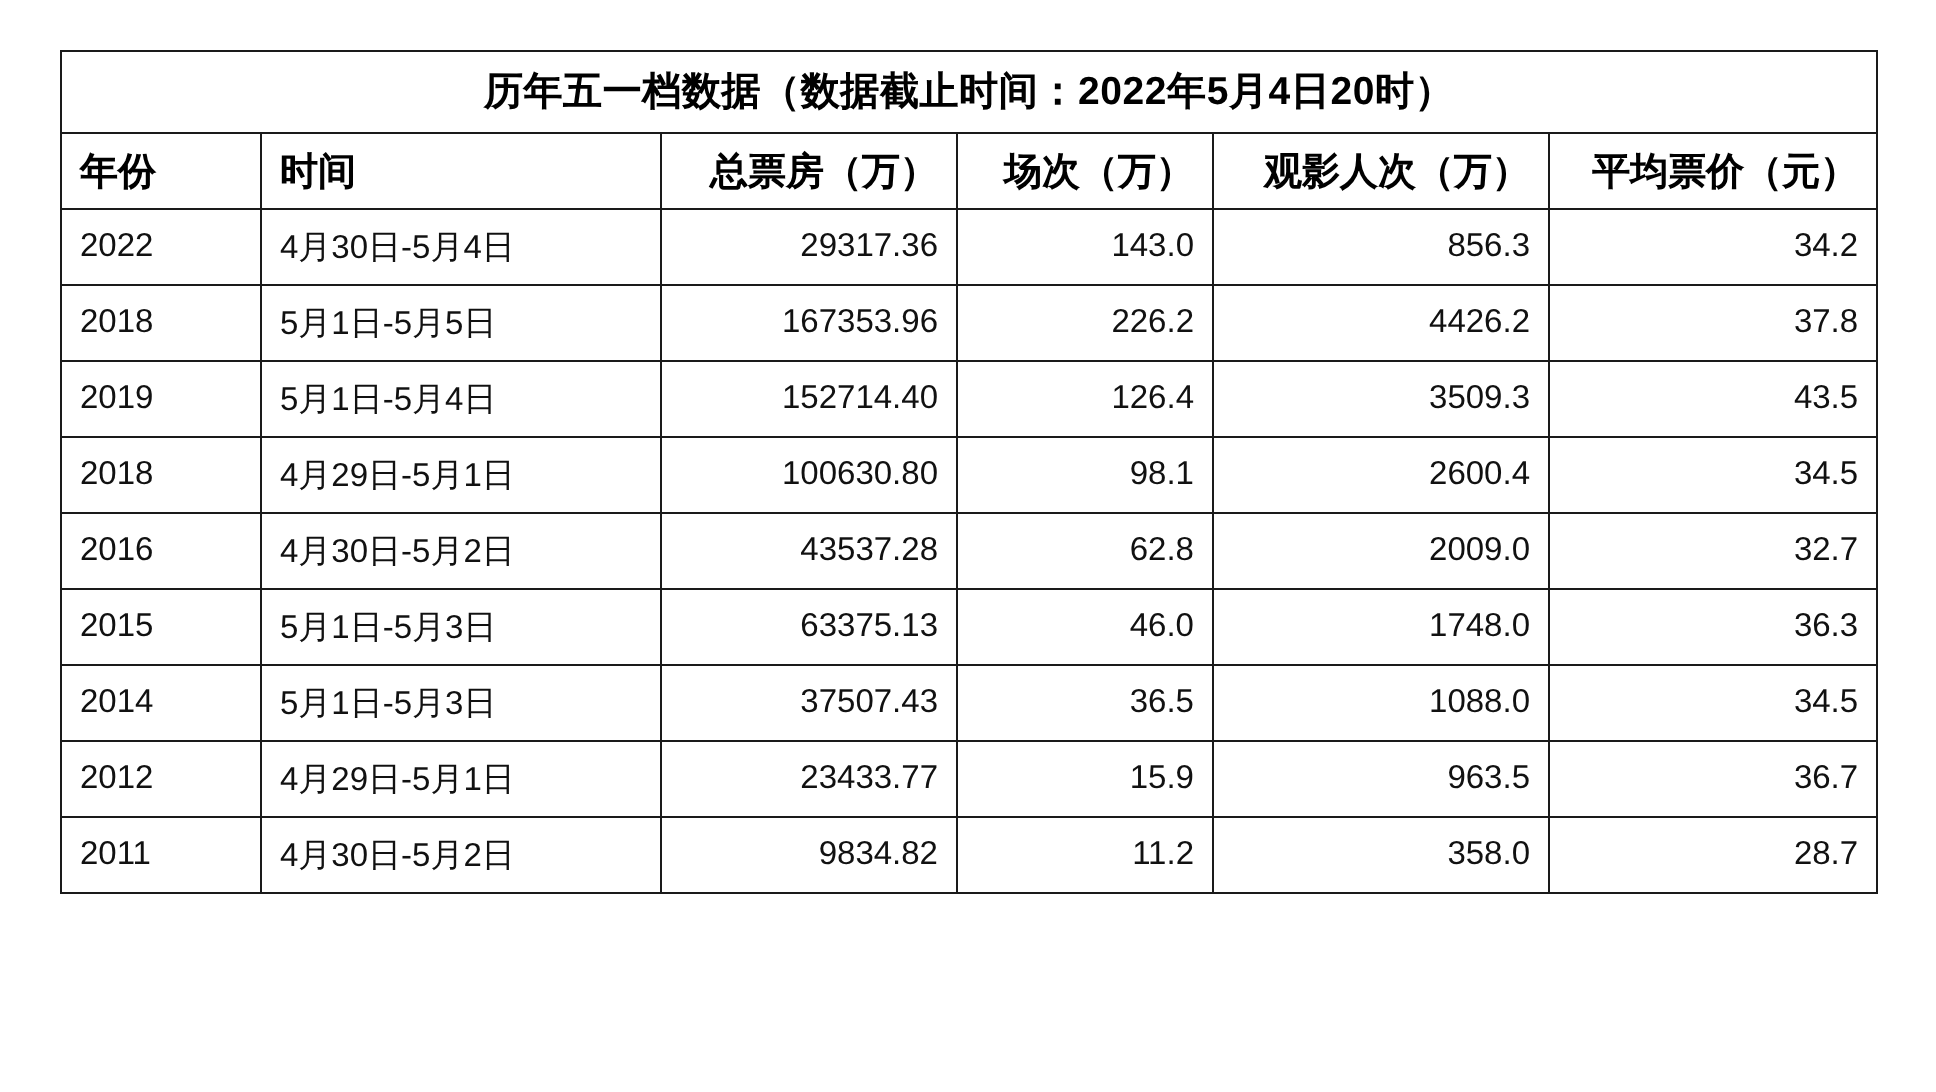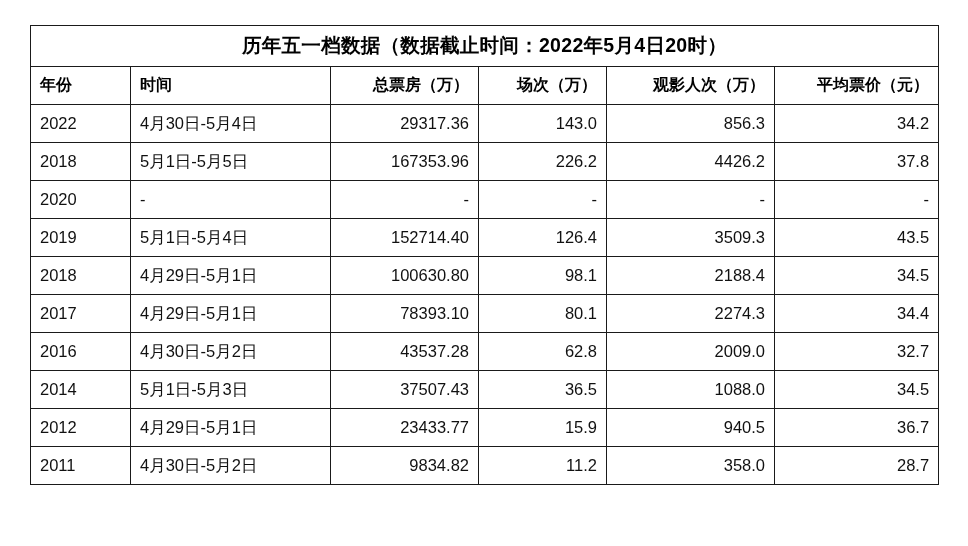--- a/index.html
+++ b/index.html
@@ -40,21 +40,21 @@
     font-weight: bold;
     font-size: 19.5px;
     letter-spacing: 0.3px;
     height: 34px;
     padding: 2px 6px 4px 6px;
     vertical-align: middle;
   }
   th.head-cell {
     border: 1.5px solid #1a1a1a;
     font-weight: bold;
-    font-size: 16px;
+    font-size: 19px;
     height: 33px;
     padding: 2px 9px;
     vertical-align: middle;
     white-space: nowrap;
   }
   th.head-left  { text-align: left; }
   th.head-right { text-align: right; }
 
   td.cell {
     border: 1.5px solid #1a1a1a;
@@ -105,73 +105,65 @@
         </tr>
         <tr>
           <td class="cell left">2018</td>
           <td class="cell left">5月1日-5月5日</td>
           <td class="cell right">167353.96</td>
           <td class="cell right">226.2</td>
           <td class="cell right">4426.2</td>
           <td class="cell right">37.8</td>
         </tr>
         <tr>
-          <td class="cell left">2020</td>
-          <td class="cell left">-</td>
-          <td class="cell right">-</td>
-          <td class="cell right">-</td>
-          <td class="cell right">-</td>
-          <td class="cell right">-</td>
-        </tr>
-        <tr>
           <td class="cell left">2019</td>
           <td class="cell left">5月1日-5月4日</td>
           <td class="cell right">152714.40</td>
           <td class="cell right">126.4</td>
           <td class="cell right">3509.3</td>
           <td class="cell right">43.5</td>
         </tr>
         <tr>
           <td class="cell left">2018</td>
           <td class="cell left">4月29日-5月1日</td>
           <td class="cell right">100630.80</td>
           <td class="cell right">98.1</td>
-          <td class="cell right">2188.4</td>
+          <td class="cell right">2600.4</td>
           <td class="cell right">34.5</td>
-        </tr>
-        <tr>
-          <td class="cell left">2017</td>
-          <td class="cell left">4月29日-5月1日</td>
-          <td class="cell right">78393.10</td>
-          <td class="cell right">80.1</td>
-          <td class="cell right">2274.3</td>
-          <td class="cell right">34.4</td>
         </tr>
         <tr>
           <td class="cell left">2016</td>
           <td class="cell left">4月30日-5月2日</td>
           <td class="cell right">43537.28</td>
           <td class="cell right">62.8</td>
           <td class="cell right">2009.0</td>
           <td class="cell right">32.7</td>
+        </tr>
+        <tr>
+          <td class="cell left">2015</td>
+          <td class="cell left">5月1日-5月3日</td>
+          <td class="cell right">63375.13</td>
+          <td class="cell right">46.0</td>
+          <td class="cell right">1748.0</td>
+          <td class="cell right">36.3</td>
         </tr>
         <tr>
           <td class="cell left">2014</td>
           <td class="cell left">5月1日-5月3日</td>
           <td class="cell right">37507.43</td>
           <td class="cell right">36.5</td>
           <td class="cell right">1088.0</td>
           <td class="cell right">34.5</td>
         </tr>
         <tr>
           <td class="cell left">2012</td>
           <td class="cell left">4月29日-5月1日</td>
           <td class="cell right">23433.77</td>
           <td class="cell right">15.9</td>
-          <td class="cell right">940.5</td>
+          <td class="cell right">963.5</td>
           <td class="cell right">36.7</td>
         </tr>
         <tr>
           <td class="cell left">2011</td>
           <td class="cell left">4月30日-5月2日</td>
           <td class="cell right">9834.82</td>
           <td class="cell right">11.2</td>
           <td class="cell right">358.0</td>
           <td class="cell right">28.7</td>
         </tr>

